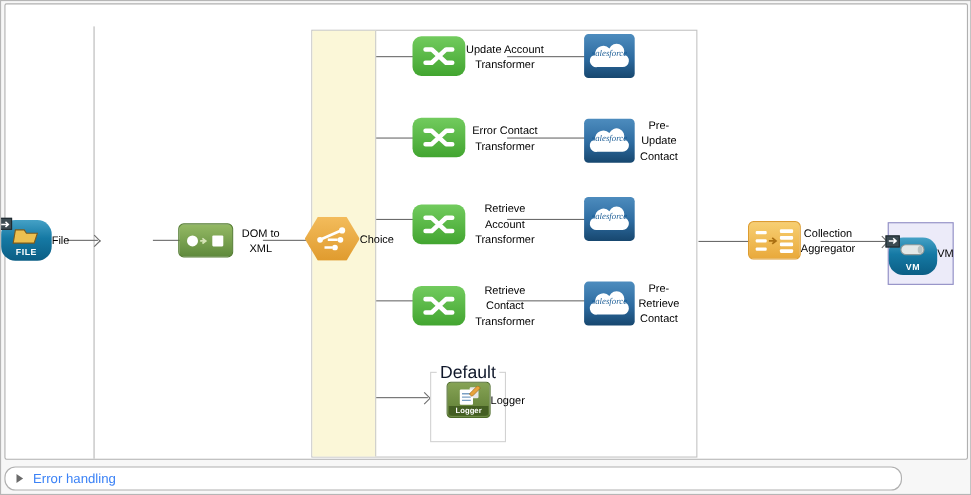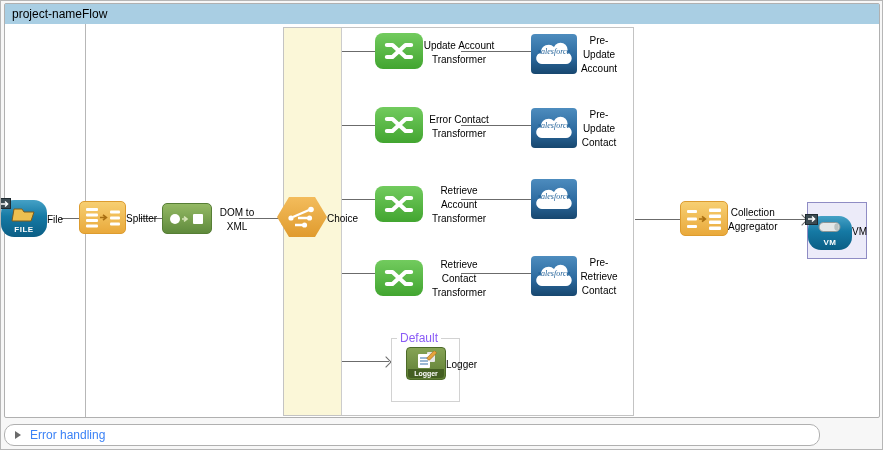--- a/index.html
+++ b/index.html
@@ -10,21 +10,21 @@
   .flow-panel{position:absolute;left:3px;top:2px;width:876px;height:415px;background:#fff;border:1px solid #b0b0b0;border-radius:2px;box-sizing:border-box}
   .flow-header{position:absolute;left:0;top:0;width:100%;height:20px;background:#a9cee3;display:flex;align-items:center;padding-left:7px;box-sizing:border-box;font-size:12px;color:#000}
   .lane-divider{position:absolute;left:80px;top:20px;width:1px;height:393px;background:#b7b7b7}
   .error-bar{position:absolute;left:3px;top:423px;width:816px;height:22px;background:#fff;border:1px solid #b0b0b0;border-radius:10px;box-sizing:border-box;display:flex;align-items:center;font-size:12px;color:#3b82f6}
   .tri{width:0;height:0;border-left:6px solid #6a6a6a;border-top:4px solid transparent;border-bottom:4px solid transparent;margin:0 9px 0 10px}
 
   
   .choice-box{position:absolute;left:282px;top:26px;width:351px;height:389px;background:#fff;border:1px solid #c3c3c3;box-sizing:border-box}
   .choice-strip{position:absolute;left:0;top:0;width:58px;height:100%;background:#fbf7d8;border-right:1px solid #ccc;box-sizing:border-box}
   .default-box{position:absolute;left:390px;top:337px;width:69px;height:64px;border:1px solid #d2d2d2;background:#fff;box-sizing:border-box}
-  .default-legend{position:absolute;top:-8px;left:5px;background:#fff;padding:0 3px;font-size:12px;color:#8b5cf6}
+  .default-legend{position:absolute;top:-8px;left:5px;background:#fff;padding:0 3px;font-size:16px;color:#0f172a}
 
   
   .arrow{position:absolute;height:0;border-top:1px solid #6b6b6b}
   .arrow::after{content:"";position:absolute;right:-1px;top:-4px;width:7px;height:7px;border-top:1px solid #6b6b6b;border-right:1px solid #6b6b6b;transform:rotate(45deg)}
 
   
   .node{position:absolute;display:flex;align-items:center}
   .nlabel{margin-top:3px;font-size:10px;line-height:14px;text-align:center;color:#000}
   .ic{position:relative;display:flex;align-items:center;justify-content:center;flex-shrink:0}
 
@@ -44,23 +44,20 @@
 
   .vm-sel{position:absolute;left:806px;top:201px;width:60px;height:57px;background:#ecebf9;border:1px solid #8f8cc4;box-sizing:border-box;display:flex;align-items:center}
   .vm-sel .ic-pill{width:44px;height:34px;margin-top:4px}
 </style>
 </head>
 <body>
 
 <div class="stage">
 
   <div class="flow-panel">
-    <div class="flow-header">
-      <span>project-nameFlow</span>
-    </div>
     <div class="lane-divider"></div>
   </div>
 
   <div class="choice-box">
     <div class="choice-strip"></div>
   </div>
 
   <div class="arrow" style="left:60px;top:217px;width:28px"></div>
   <div class="arrow" style="left:138px;top:217px;width:45px"></div>
   <div class="arrow" style="left:238px;top:217px;width:46px"></div>
@@ -84,39 +81,20 @@
           </svg>
       </div>
       <svg width="28" height="18" viewBox="0 0 28 18" style="margin-top:5px">
         <path d="M2 16 L4 4 h8 l2 3 h10 l-3 9 z" fill="#ecc050" stroke="#7c5b1c" stroke-width="1"></path>
       </svg>
       <span class="pill-text">FILE</span>
     </div>
     <div class="nlabel">File</div>
   </div>
 
-  <div class="node" style="left:78px;top:200px;width:70px">
-    <div class="ic ic-orange">
-      <svg width="38" height="22" viewBox="0 0 38 22">
-        <g fill="#fff">
-            <rect x="2" y="1" width="12" height="3" rx="1"></rect>
-            <rect x="2" y="6.5" width="12" height="3" rx="1"></rect>
-            <rect x="2" y="12" width="12" height="3" rx="1"></rect>
-            <rect x="2" y="17.5" width="12" height="3" rx="1"></rect>
-          </g>
-        <path d="M16 10.5 h5 M19 7.8 l3.4 2.7 -3.4 2.7" stroke="#a96f12" stroke-width="1.6" fill="none"></path>
-        <g fill="#fff">
-            <rect x="26" y="3.5" width="10" height="3" rx="1"></rect>
-            <rect x="26" y="9.5" width="10" height="3" rx="1"></rect>
-            <rect x="26" y="15.5" width="10" height="3" rx="1"></rect>
-          </g>
-      </svg>
-    </div>
-    <div class="nlabel">Splitter</div>
-  </div>
 
   <div class="node" style="left:161px;top:202px;width:100px">
     <div class="ic ic-dom">
       <svg width="40" height="20" viewBox="0 0 40 20">
         <circle cx="8" cy="10" r="5" fill="#fff"></circle>
         <path d="M15 10 h4 M17 7.7 l3 2.3 -3 2.3" stroke="#d5e4b6" stroke-width="1.6" fill="none"></path>
         <rect x="26" y="5" width="10" height="10" rx="1" fill="#fff"></rect>
       </svg>
     </div>
     <div class="nlabel">DOM to XML</div>
@@ -150,21 +128,20 @@
     </div>
     <div class="nlabel">Update Account Transformer</div>
   </div>
   <div class="node" style="left:530px;top:30px;width:90px">
     <div class="ic ic-sf">
       <svg width="42" height="28" viewBox="0 0 42 28">
         <path d="M10 24 h23 a5.8 5.8 0 0 0 1-11.5 A7 7 0 0 0 21 7 A7.6 7.6 0 0 0 8 12.5 a5.6 5.6 0 0 0 2 11.5 z" fill="#fff"></path>
       </svg>
       <span class="sf-text">salesforce</span>
     </div>
-    <div class="nlabel">Pre-Update Account</div>
   </div>
 
   <div class="node" style="left:374px;top:106px;width:120px">
     <div class="ic ic-transformer">
       <svg width="38" height="28" viewBox="0 0 40 30">
         <g stroke="#fff" stroke-width="4.4" fill="none" stroke-linecap="round" stroke-linejoin="round">
           <path d="M7 21.5 h6 L27 8.5 h6"></path>
             <path d="M7 8.5 h6 L27 21.5 h6"></path>
         </g>
       </svg>

